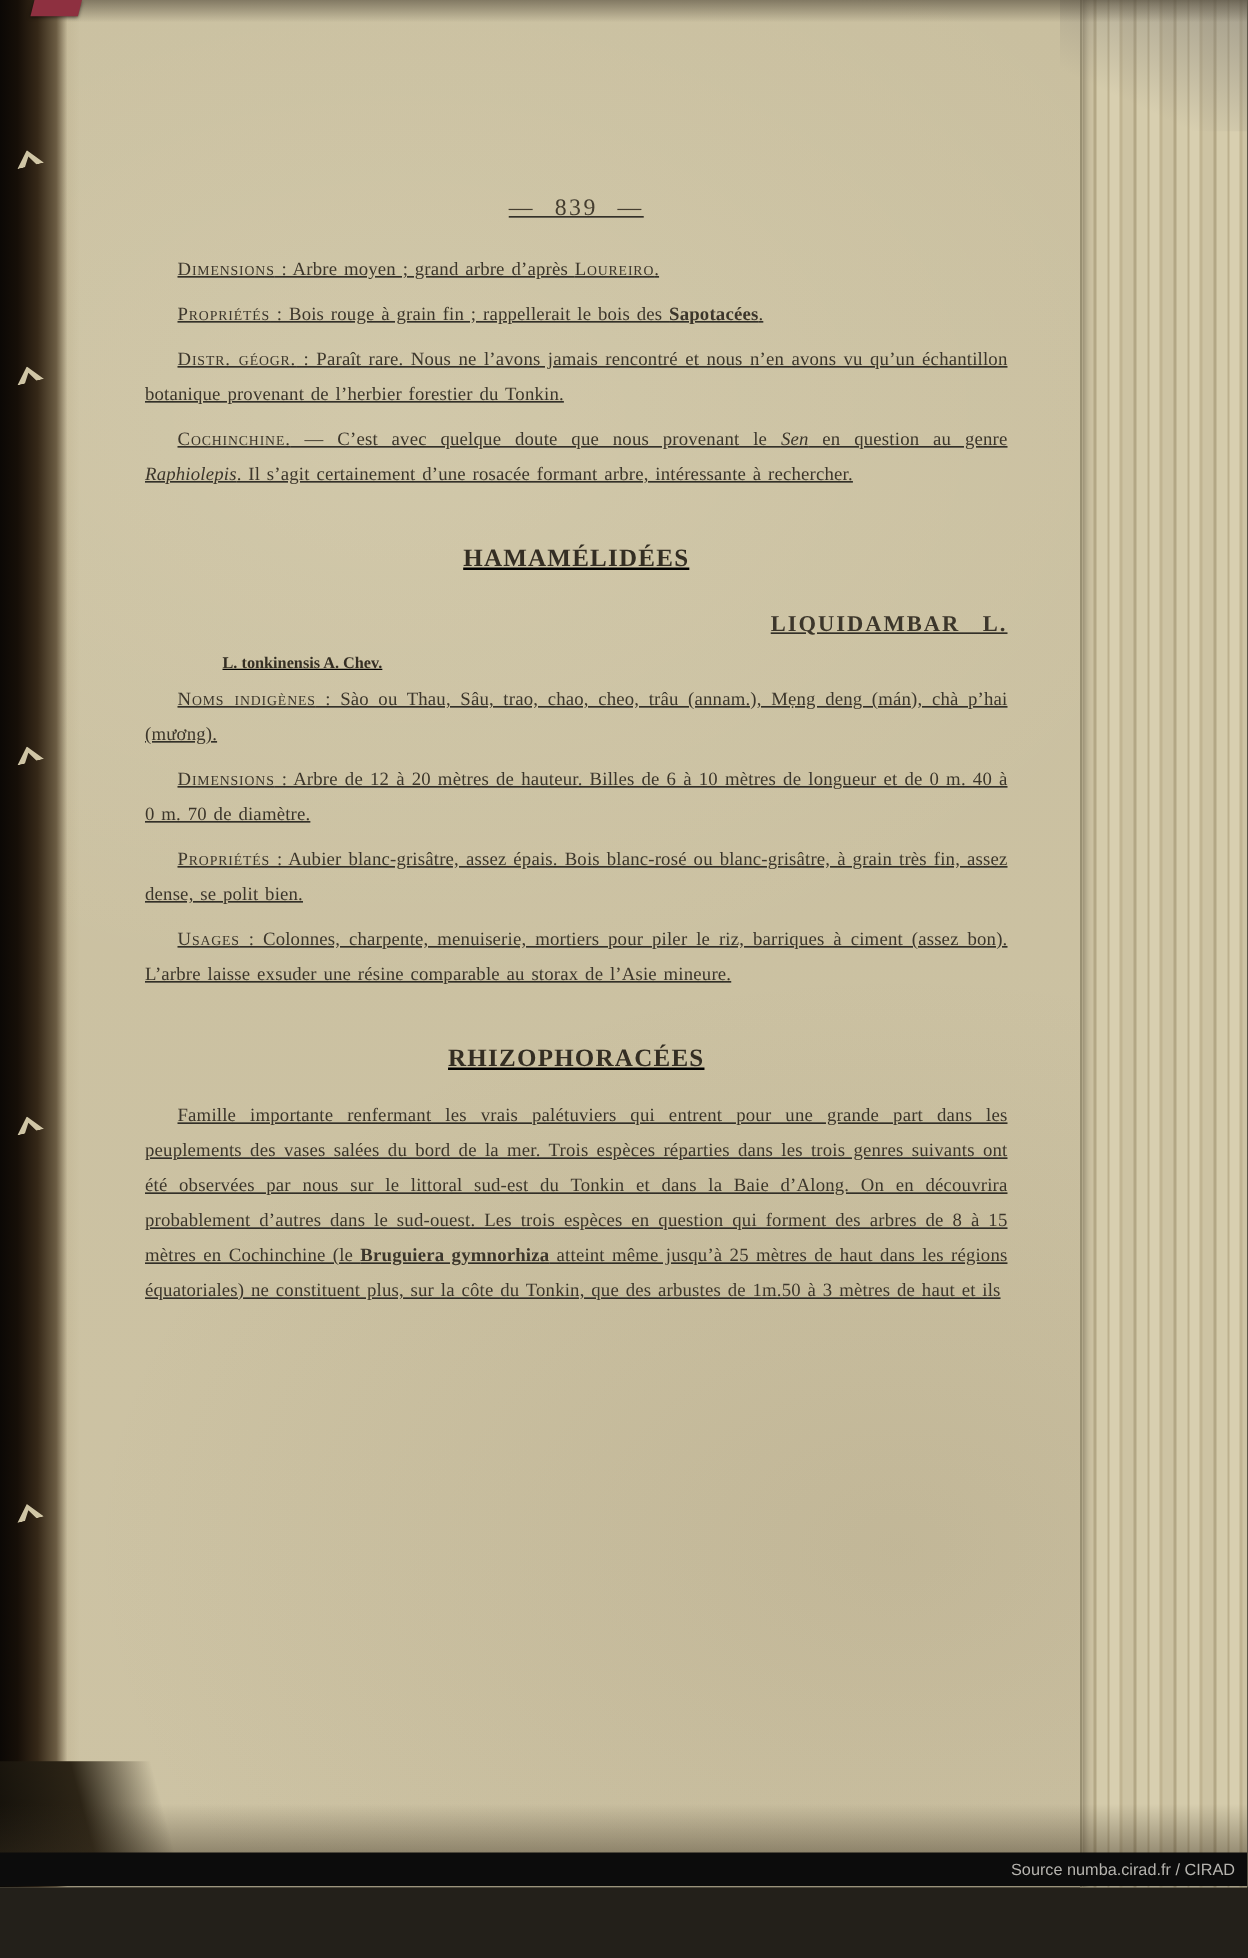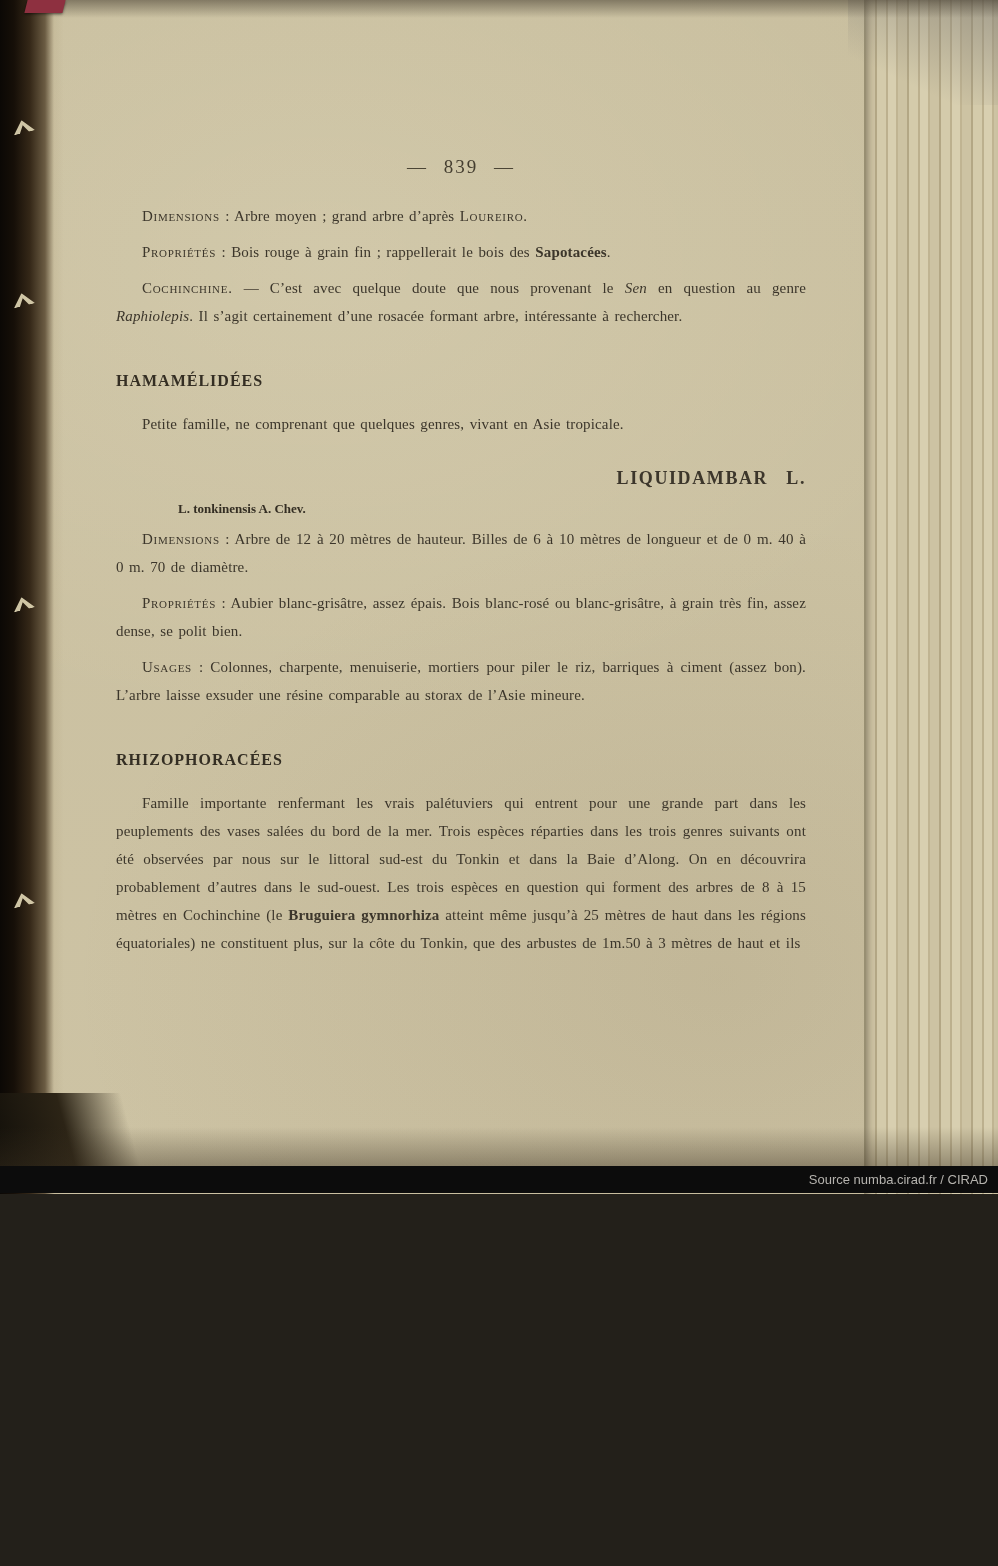--- a/index.html
+++ b/index.html
@@ -1,22 +1,23 @@
 <!DOCTYPE html>
 <html><head>
 <meta charset="utf-8">
 <style>
   html,body{margin:0;padding:0;background:#23201a;}
   .scan{
-    position:relative;width:998px;height:1194px;overflow:hidden;
+    position:relative;width:998px;height:1510px;overflow:hidden;
     font-family:"Liberation Serif","DejaVu Serif",serif;
     background:
       radial-gradient(1100px 760px at 32% 22%, rgba(255,250,228,0.14), transparent 62%),
       radial-gradient(900px 640px at 72% 82%, rgba(118,100,68,0.12), transparent 72%),
       linear-gradient(#c9bf9f,#cdc3a4);
+    text-decoration: underline;
   }
   
   .edge-stripes{
     position:absolute;top:0;right:0;width:132px;height:1539px;
     background:repeating-linear-gradient(90deg,
       #cdc3a3 0 9px,#b3a785 9px 11px,#d4cbab 11px 20px,
       #bcb08e 20px 22px,#d8cfb0 22px 30px,#c0b492 30px 32px);
     border-left:2px solid rgba(110,100,75,0.55);
     box-shadow:inset 4px 0 6px -2px rgba(90,80,60,0.55);
   }
@@ -62,21 +63,21 @@
     text-align:center;font-size:19px;letter-spacing:2px;word-spacing:9px;
     color:#453e30;margin:0 0 24px 0;
   }
   .para{
     margin:8px 0 0 0;text-indent:26px;text-align:justify;
     font-size:15px;line-height:28px;letter-spacing:0.15px;word-spacing:1.5px;
   }
   .sc{font-variant:small-caps;letter-spacing:0.7px;}
   .bold-name{font-weight:bold;}
   .family-heading{
-    font-weight:bold;font-size:16px;letter-spacing:1px;
+    text-align:center;font-weight:bold;font-size:20px;letter-spacing:1px;
     color:#342e23;margin:42px 0 20px 0;
   }
   .genus-heading{
     text-align:right;font-weight:600;font-size:18px;letter-spacing:1.6px;word-spacing:12px;
     color:#3c362b;margin:30px 0 12px 0;
   }
   .species{
     font-weight:bold;font-size:13px;padding-left:62px;margin:2px 0 4px 0;
     color:#342e23;
   }
@@ -106,31 +107,32 @@
   <div class="stitch" style="top:1203px"></div>
 
   <div class="content">
 
     <div class="pagenum">— 839 —</div>
 
     <p class="para"><span class="sc">Dimensions</span><span> : Arbre moyen ; grand arbre d’après </span><span class="sc">Loureiro</span><span>.</span></p>
 
     <p class="para"><span class="sc">Propriétés</span><span> : Bois rouge à grain fin ; rappellerait le bois des </span><span class="bold-name">Sapotacées</span><span>.</span></p>
 
+    <p class="para"><span class="sc">Distr. géogr.</span><span> : Paraît rare. Nous ne l’avons jamais rencontré et nous n’en avons vu qu’un échantillon botanique provenant de l’herbier forestier du Tonkin.</span></p>
 
     <p class="para"><span class="sc">Cochinchine.</span><span> — C’est avec quelque doute que nous provenant le </span><em>Sen</em><span> en question au genre </span><em>Raphiolepis</em><span>. Il s’agit certainement d’une rosacée formant arbre, intéressante à rechercher.</span></p>
 
     <div class="family-heading">HAMAMÉLIDÉES</div>
 
-    <p class="para">Petite famille, ne comprenant que quelques genres, vivant en Asie tropicale.</p>
 
     <div class="genus-heading">LIQUIDAMBAR L.</div>
 
     <div class="species">L. tonkinensis A. Chev.</div>
 
+    <p class="para"><span class="sc">Noms indigènes</span><span> : Sào ou Thau, Sâu, trao, chao, cheo, trâu (annam.), Mẹng deng (mán), chà p’hai (mương).</span></p>
 
     <p class="para"><span class="sc">Dimensions</span><span> : Arbre de 12 à 20 mètres de hauteur. Billes de 6 à 10 mètres de longueur et de 0 m. 40 à 0 m. 70 de diamètre.</span></p>
 
     <p class="para"><span class="sc">Propriétés</span><span> : Aubier blanc-grisâtre, assez épais. Bois blanc-rosé ou blanc-grisâtre, à grain très fin, assez dense, se polit bien.</span></p>
 
     <p class="para"><span class="sc">Usages</span><span> : Colonnes, charpente, menuiserie, mortiers pour piler le riz, barriques à ciment (assez bon). L’arbre laisse exsuder une résine comparable au storax de l’Asie mineure.</span></p>
 
 
 
     <div class="family-heading">RHIZOPHORACÉES</div>

